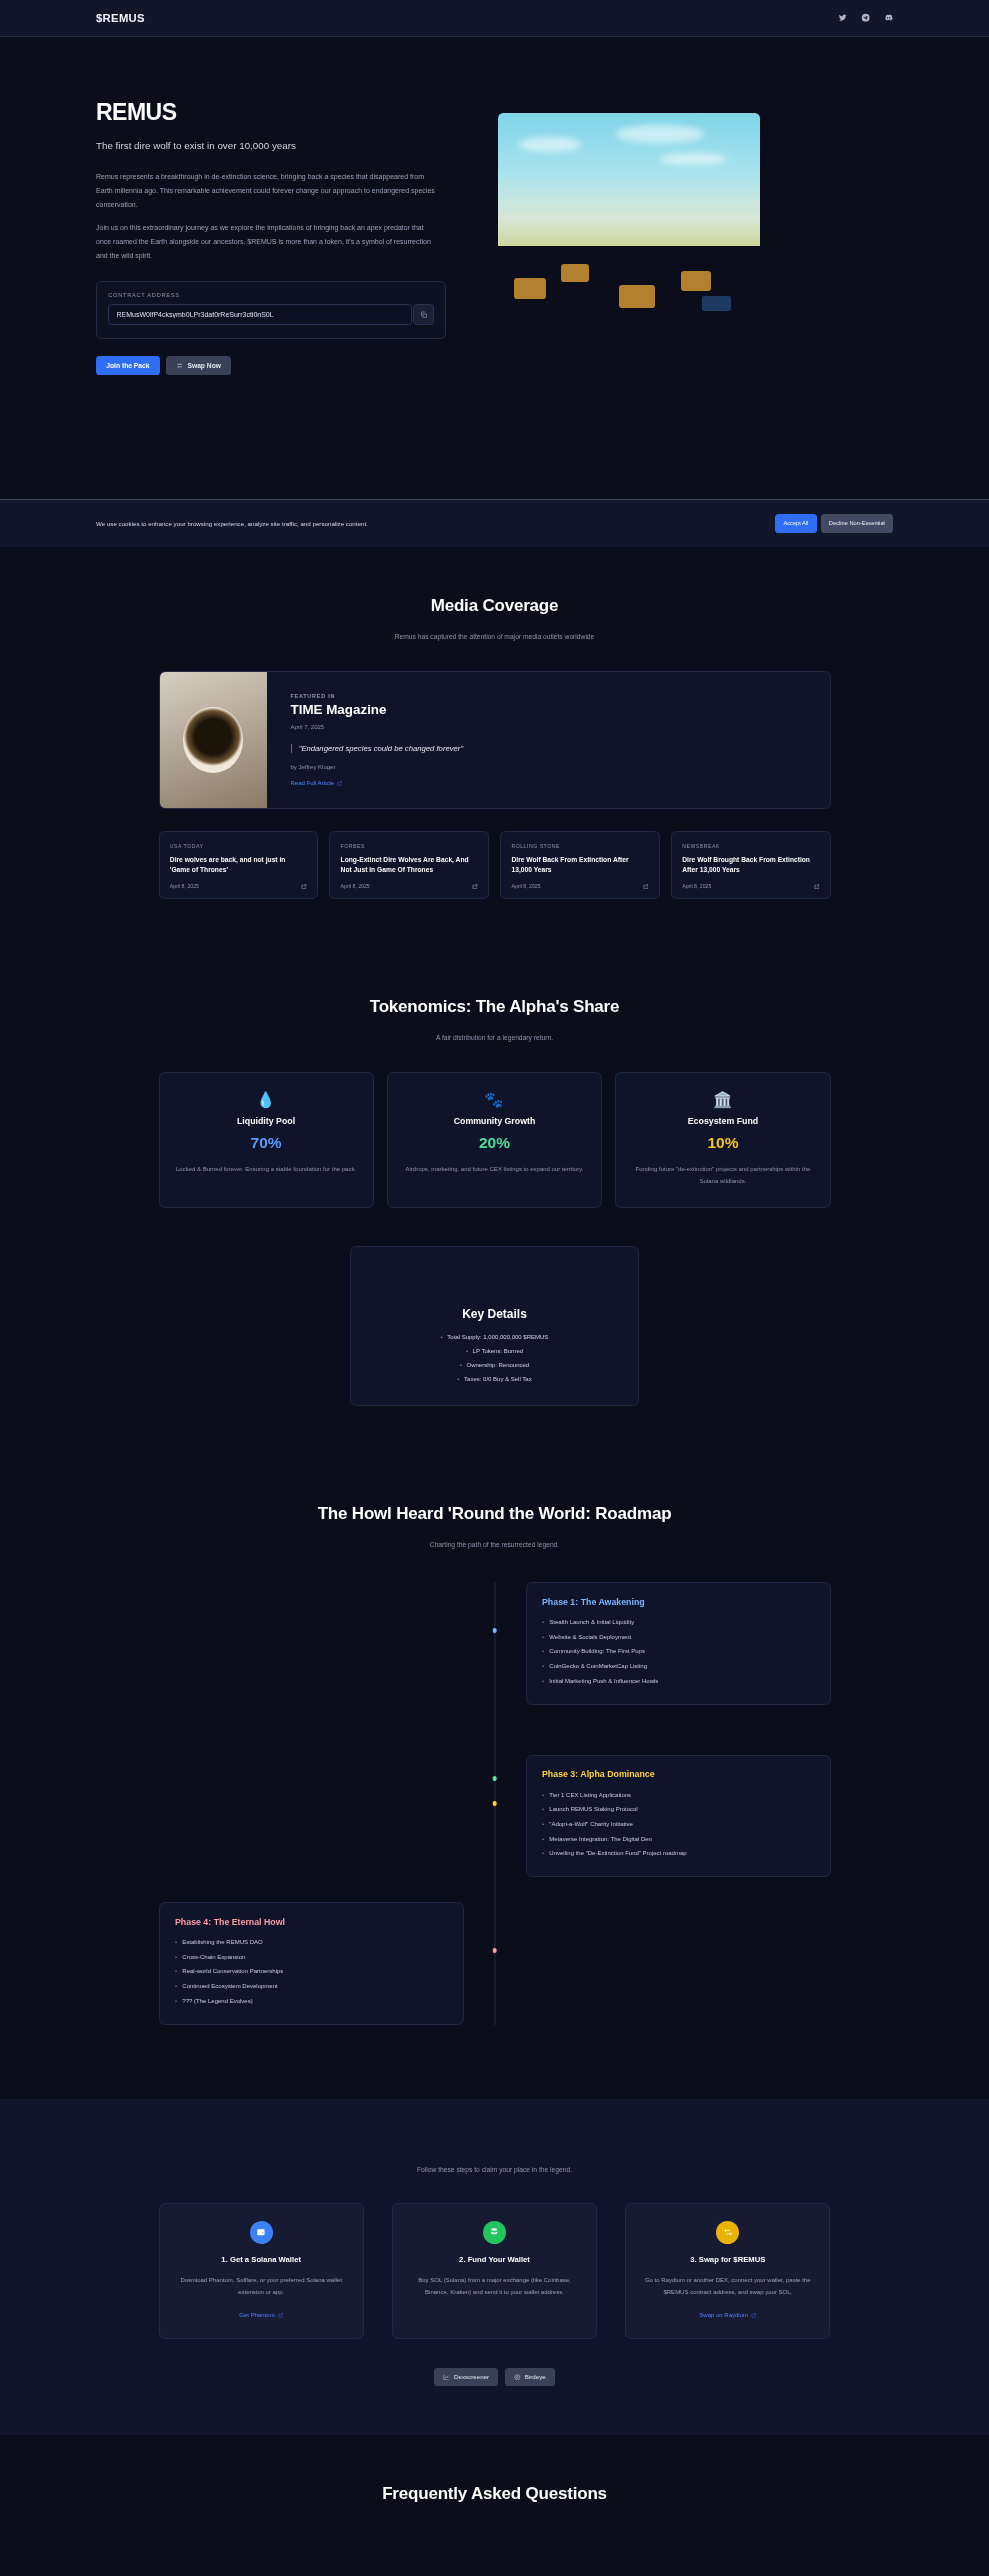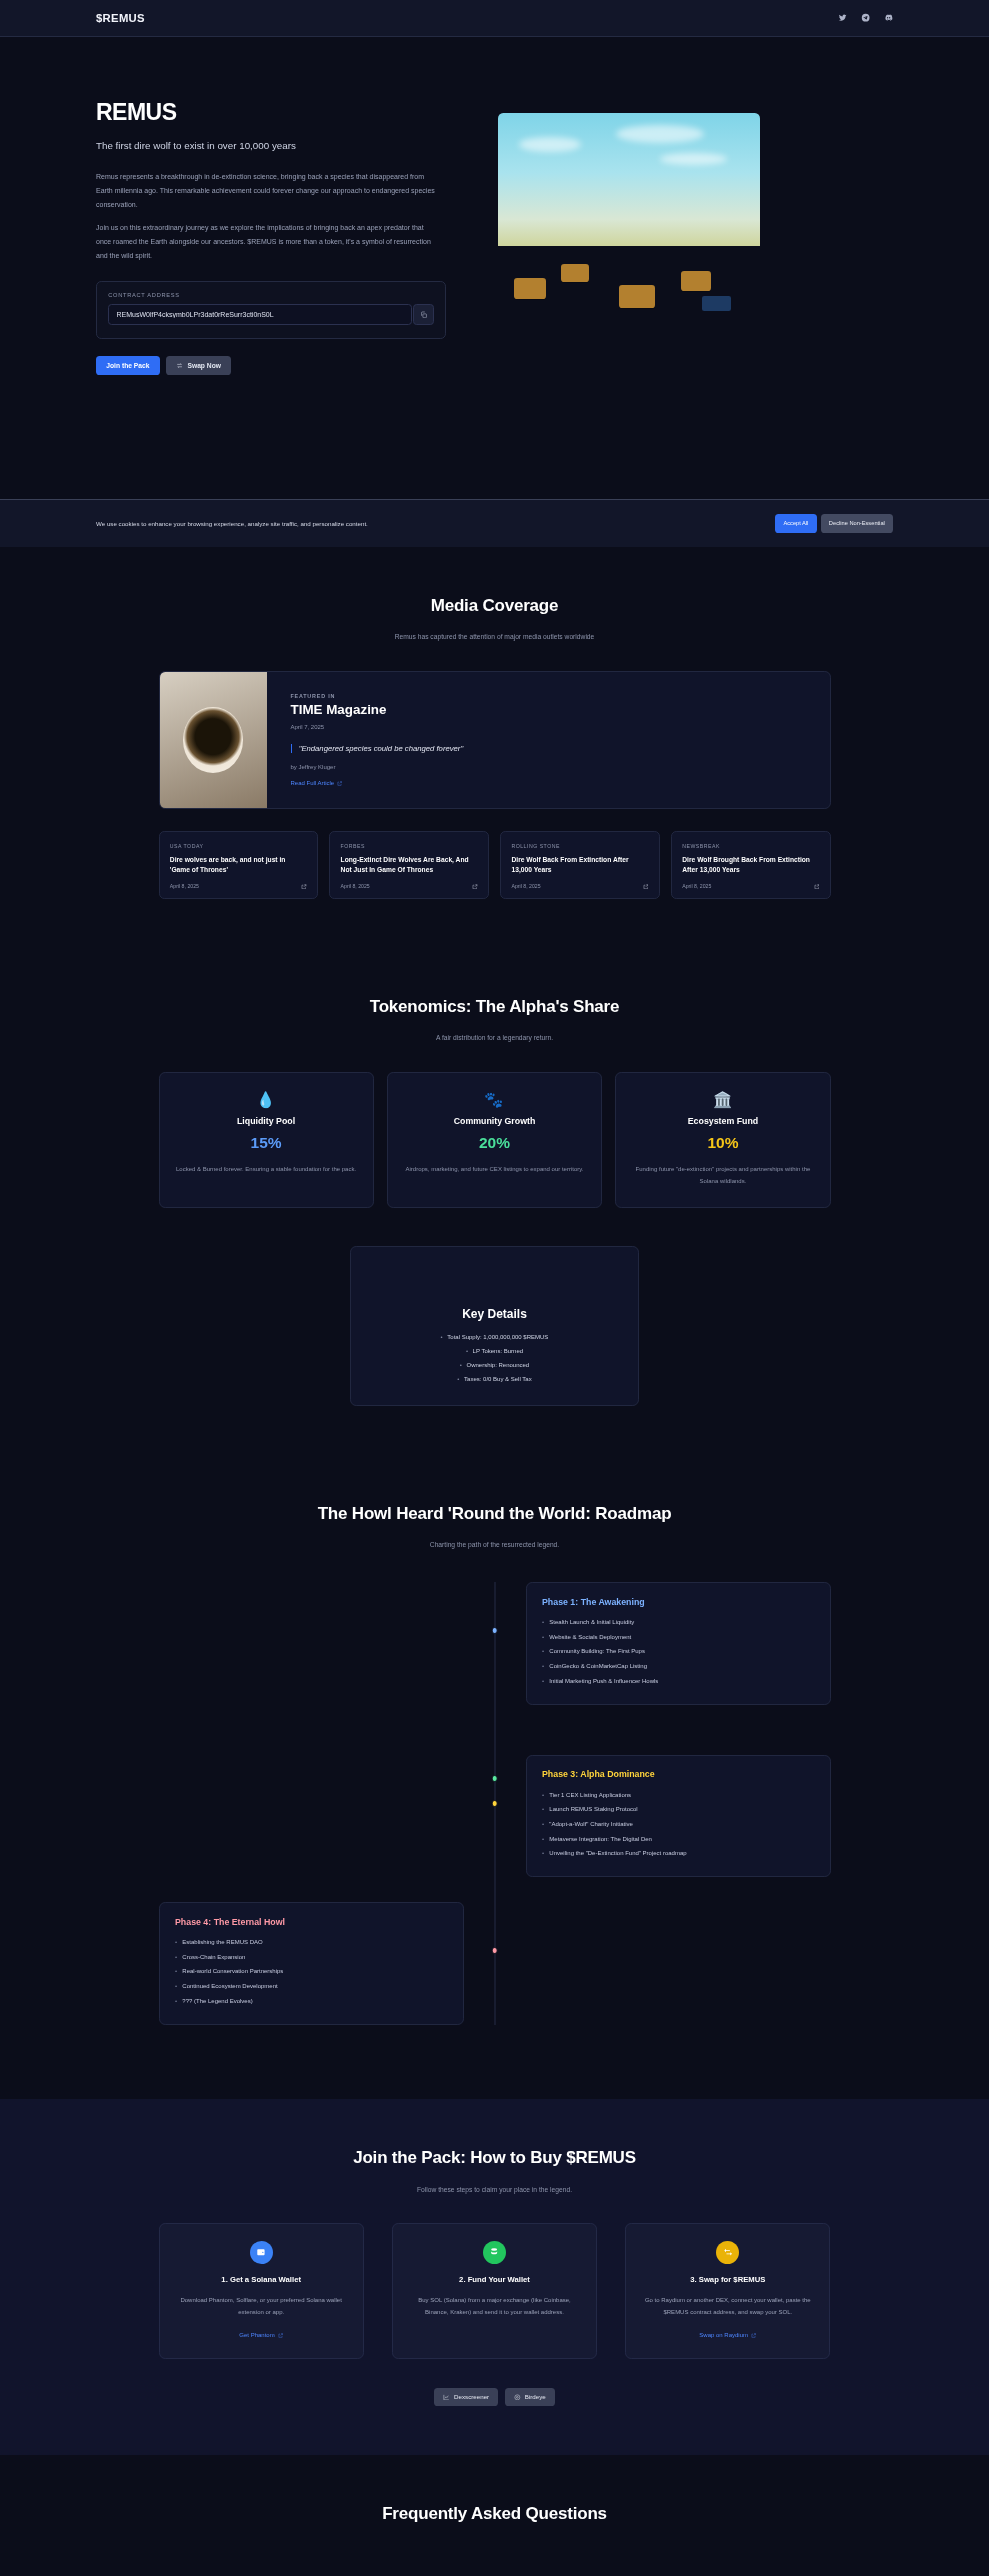--- a/index.html
+++ b/index.html
@@ -288,21 +288,21 @@
 
 <section class="dots">
   <div class="wrap">
     <h2 class="sec-title">Tokenomics: The Alpha's Share</h2>
     <div class="sec-sub">A fair distribution for a legendary return.</div>
 
     <div class="tok-grid">
       <div class="tok-card">
         <div class="tok-ico">💧</div>
         <div class="tok-name">Liquidity Pool</div>
-        <div class="tok-pct" style="color:#5b9bf8">15%</div>
+        <div class="tok-pct" style="color:#5b9bf8">70%</div>
         <div class="tok-desc">Locked &amp; Burned forever. Ensuring a stable foundation for the pack.</div>
       </div>
       <div class="tok-card">
         <div class="tok-ico">🐾</div>
         <div class="tok-name">Community Growth</div>
         <div class="tok-pct" style="color:#4ade9a">20%</div>
         <div class="tok-desc">Airdrops, marketing, and future CEX listings to expand our territory.</div>
       </div>
       <div class="tok-card">
         <div class="tok-ico">🏛️</div>
@@ -376,21 +376,20 @@
             <li>??? (The Legend Evolves)</li>
           </ul>
         </div>
       </div>
     </div>
   </div>
 </section>
 
 <section class="howto dots">
   <div class="wrap">
-    <h2 class="sec-title">Join the Pack: How to Buy $REMUS</h2>
     <div class="sec-sub">Follow these steps to claim your place in the legend.</div>
 
     <div class="how-grid">
       <div class="how-card">
         <div class="how-circle" style="background:#3b82f6">
           <svg viewBox="0 0 24 24">
               <path d="M3 7a2 2 0 0 1 2-2h13a2 2 0 0 1 2 2v10a2 2 0 0 1-2 2H5a2 2 0 0 1-2-2V7zm13 4a1.5 1.5 0 1 0 0 3 1.5 1.5 0 0 0 0-3z"></path>
             </svg>
         </div>
         <div class="how-title">1. Get a Solana Wallet</div>

